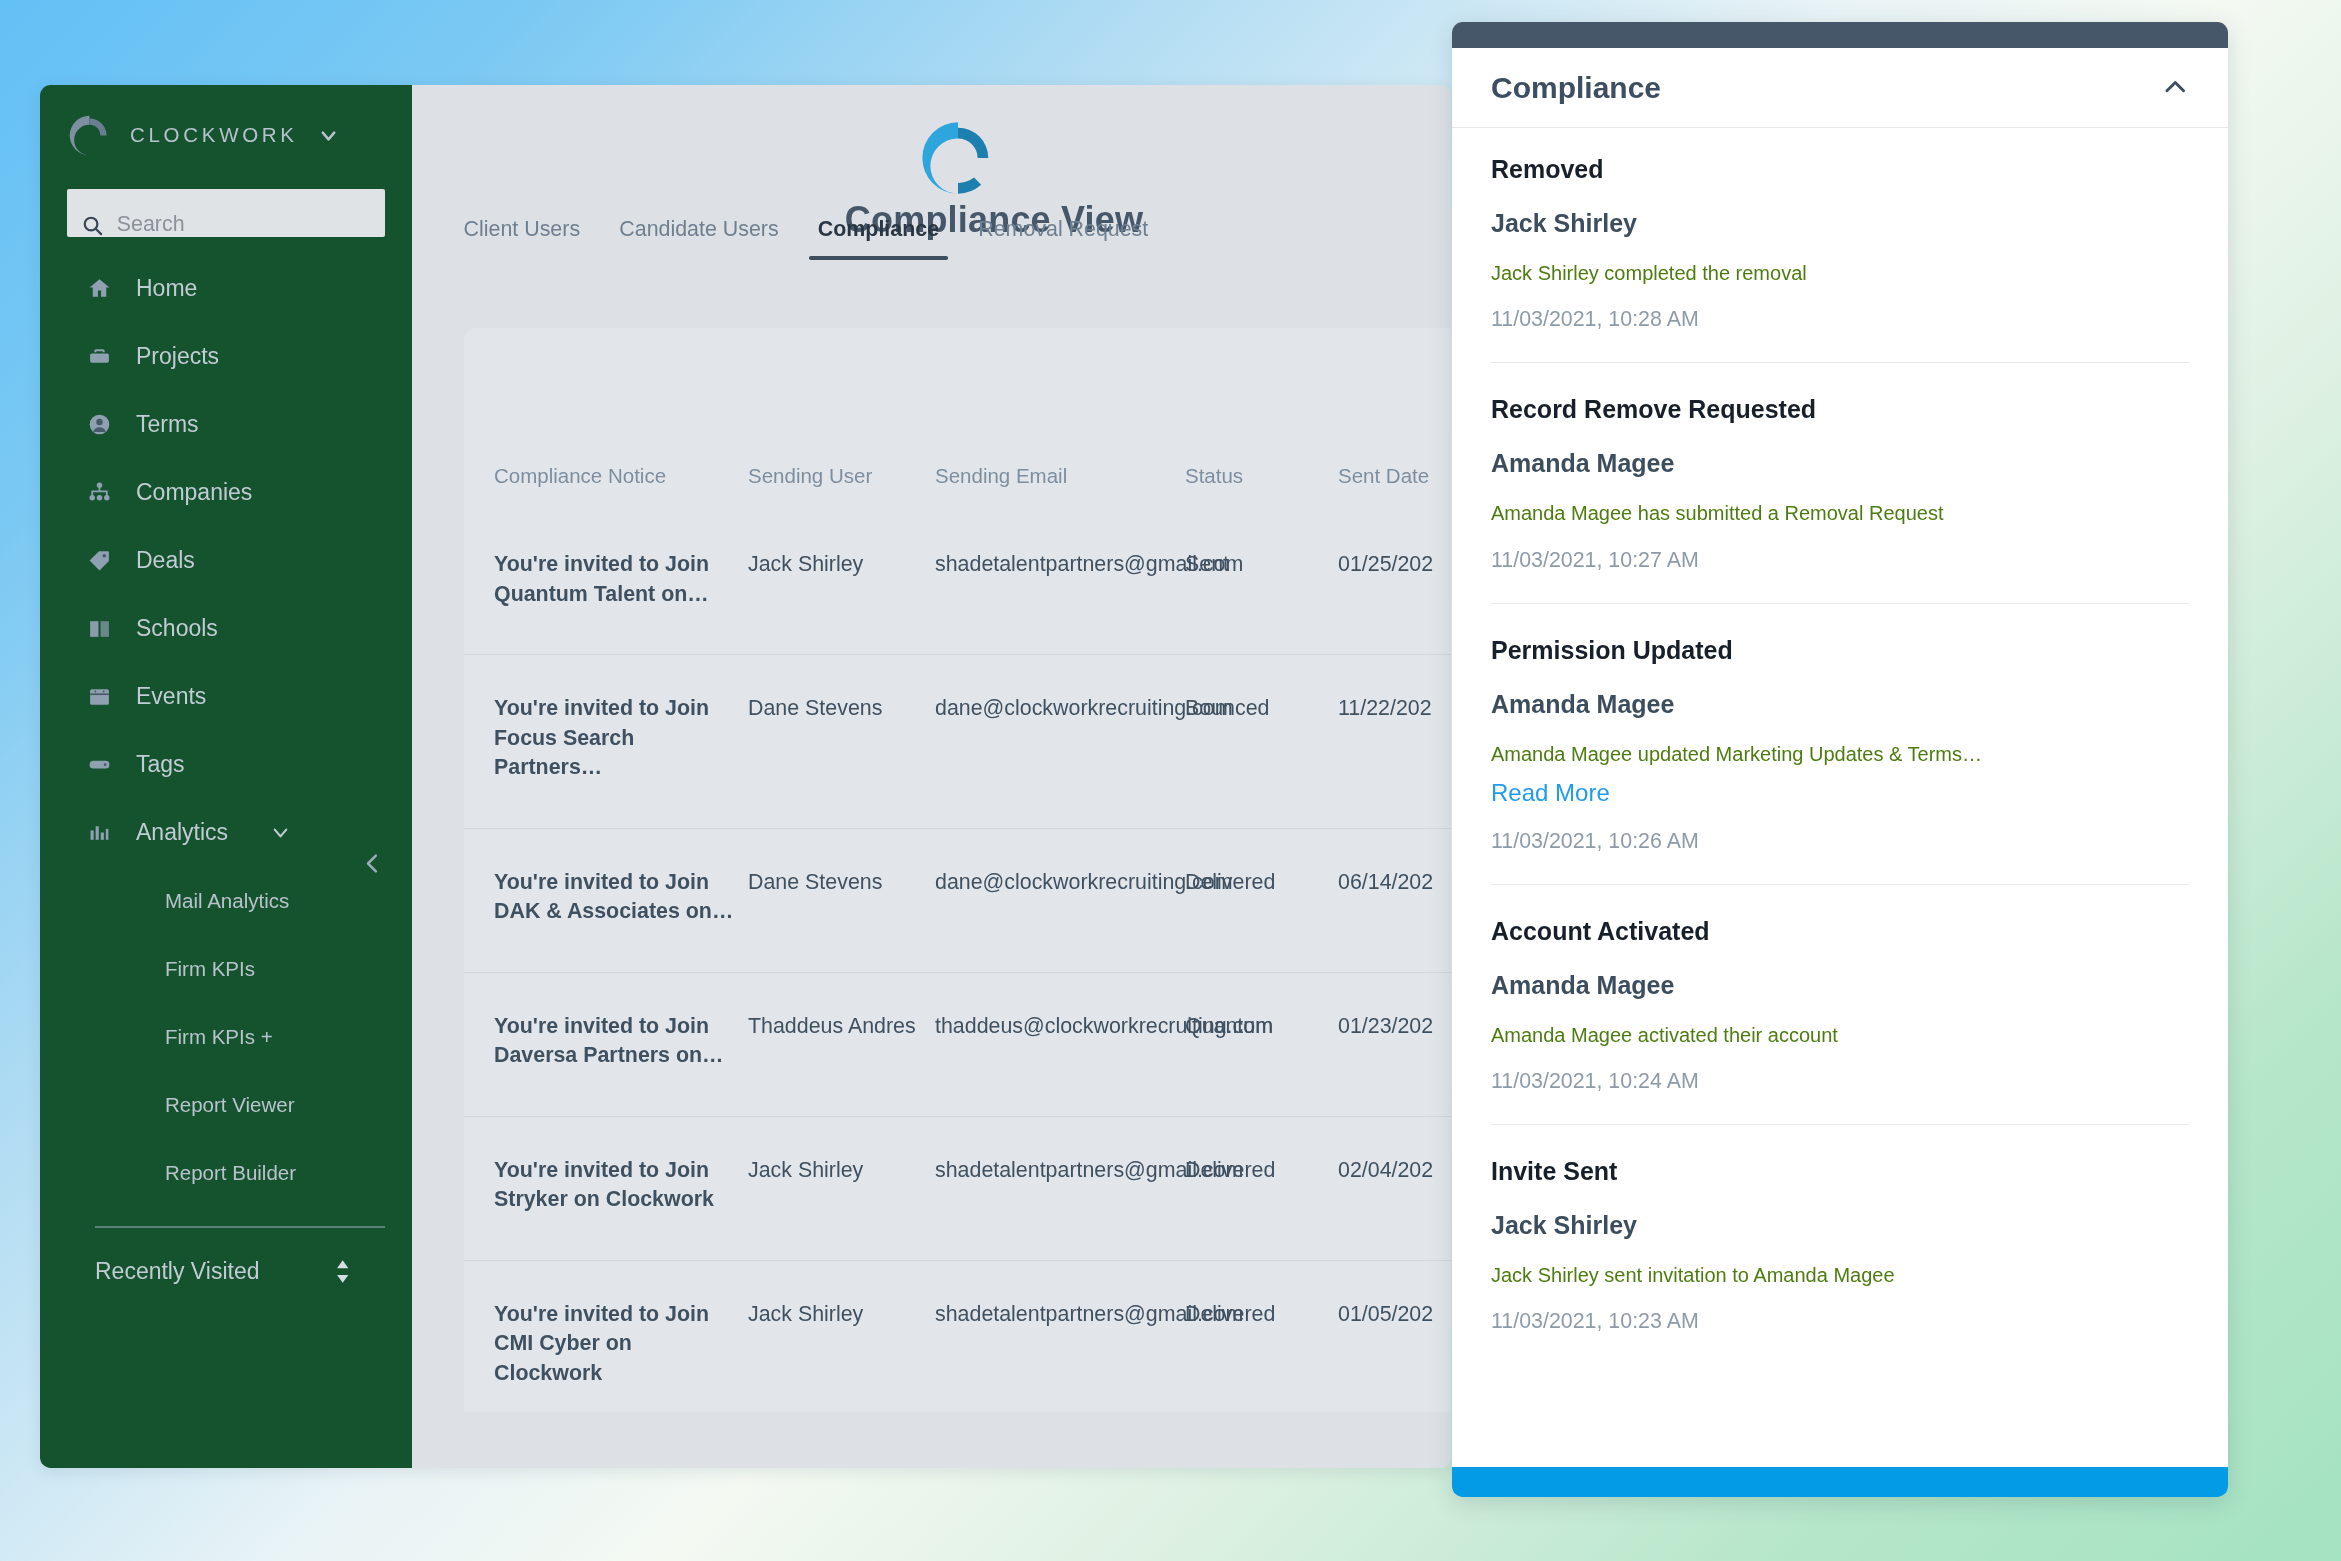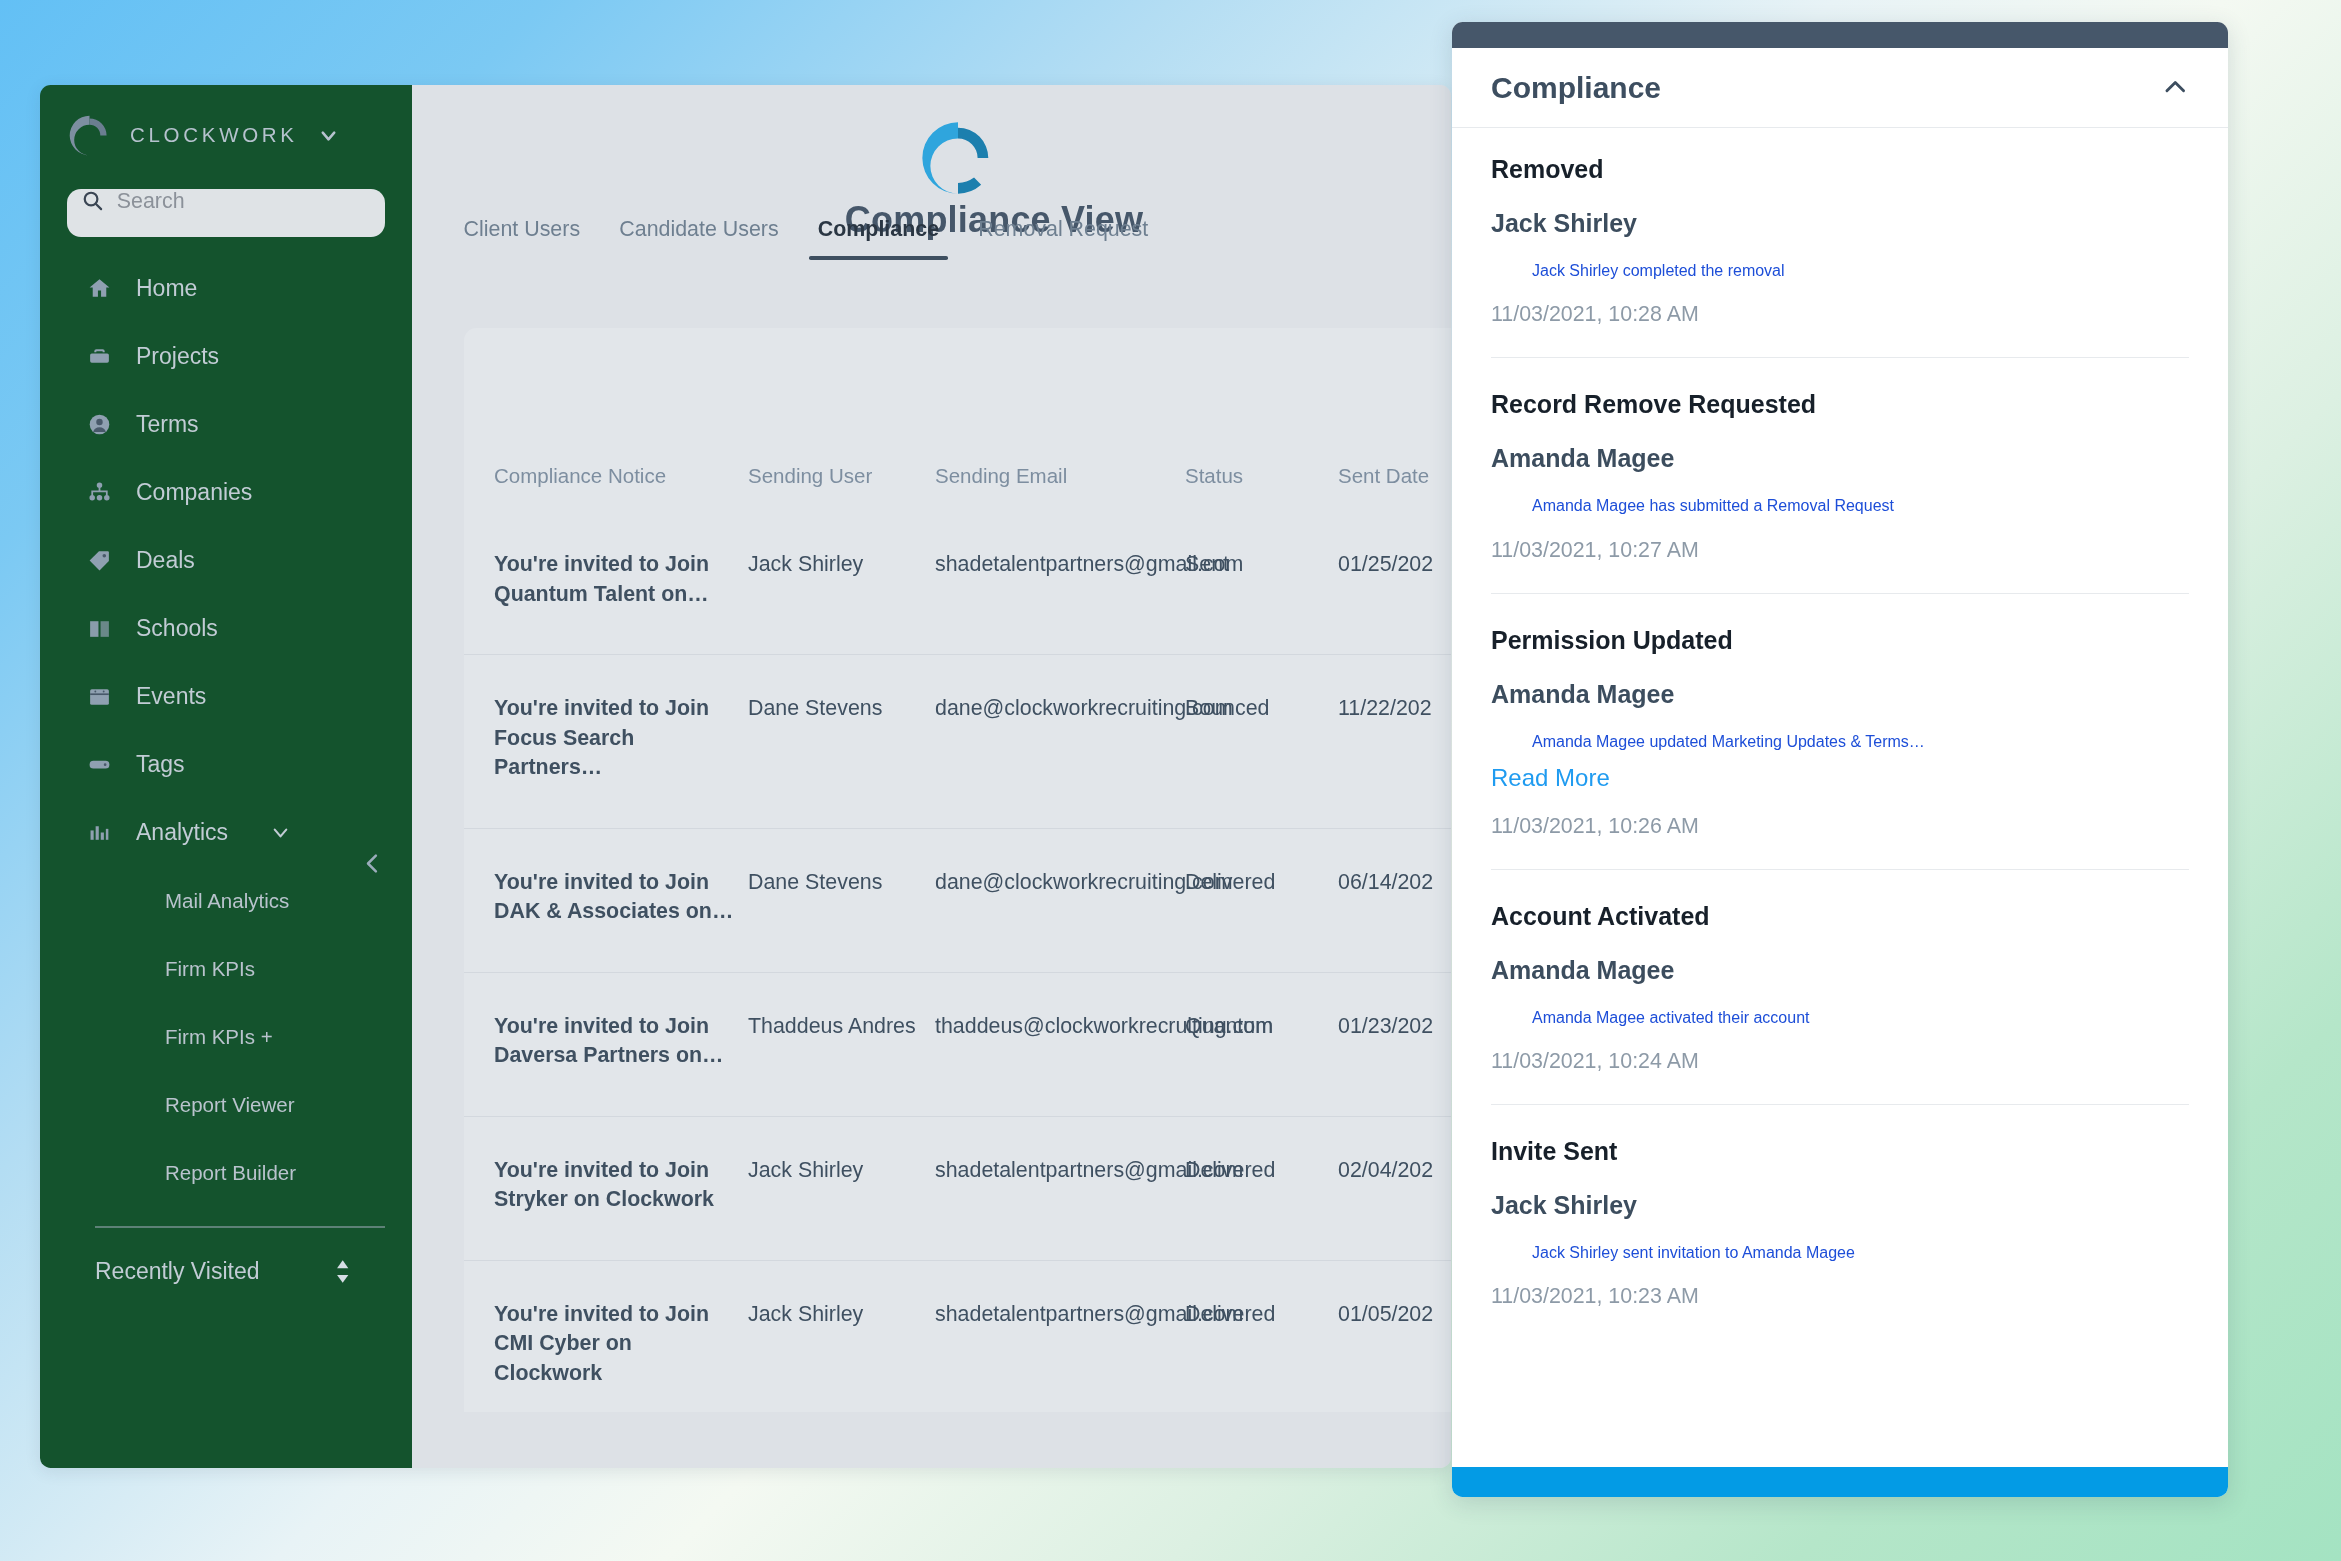--- a/index.html
+++ b/index.html
@@ -48,22 +48,22 @@
   .brand-logo { width: 45px; height: 45px; flex: 0 0 45px; position: relative; }
   .brand-logo svg { display: block; }
   .brand-name {
     color: #b6c2ce; font-size: 20.5px; letter-spacing: 3.7px;
     margin-left: 18px; font-weight: 400; white-space: nowrap;
   }
   .brand-caret { margin-left: 19.6px; color: #b6c2ce; display: flex; align-items: center; }
 
   .search-wrap { padding: 0 27px; margin-top: 3.6px; }
   .search-box {
-    height: 48px; background: #dfe3e6; border-radius: 14px;
-    display: flex; align-items: flex-start; padding: 0 14.3px; gap: 12.5px;
+    height: 48px; background: #dfe3e6; border-radius: 2px;
+    display: flex; align-items: flex-end; padding: 0 14.3px; gap: 12.5px;
     width: 100%; border: none;
   }
   .search-box .ph {
     color: #8b9199; font-size: 21.4px; font-family: "Liberation Sans", sans-serif;
   }
   .search-icon { flex: 0 0 23px; display:flex; }
 
   .nav { margin-top: 18px; }
   .nav-item {
     display: flex; align-items: center;
@@ -167,21 +167,21 @@
   }
   .panel-header .ttl { font-size: 30px; color: #3d4e60; font-weight: bold; }
   .panel-header .chev { color: #3d4e60; display:flex; cursor: pointer; }
 
   .panel-body { flex: 1 1 auto; overflow: hidden; padding: 0 39px; }
   .entry { padding: 32px 0 30px 0; border-bottom: 1.8px solid #e7eaed; }
   .entry:first-child { padding-top: 27px; }
   .entry:last-child { border-bottom: none; }
   .entry .etype { font-size: 25px; color: #17202a; font-weight: bold; margin-bottom: 25px; }
   .entry .ename { font-size: 25px; color: #3c4d5e; font-weight: bold; margin-bottom: 23px; }
-  .entry .edesc { font-size: 16px; color: #1d4ed8; margin-bottom: 21.4px; line-height: 1.25; margin-left: 41px; }
+  .entry .edesc { font-size: 20px; color: #4d7c0f; margin-bottom: 21.4px; line-height: 1.25; }
   .entry .readmore { font-size: 24px; color: #1f9bf0; cursor: pointer; display: inline-block; margin-top: -14.3px; margin-bottom: 21.4px; }
   .entry .etime { font-size: 21.4px; color: #8d9aa7; }
 
   .panel-footer { height: 30px; flex: 0 0 30px; background: #039be5; }
 </style>
 </head>
 <body>
 
 <div id="app-window">
 

